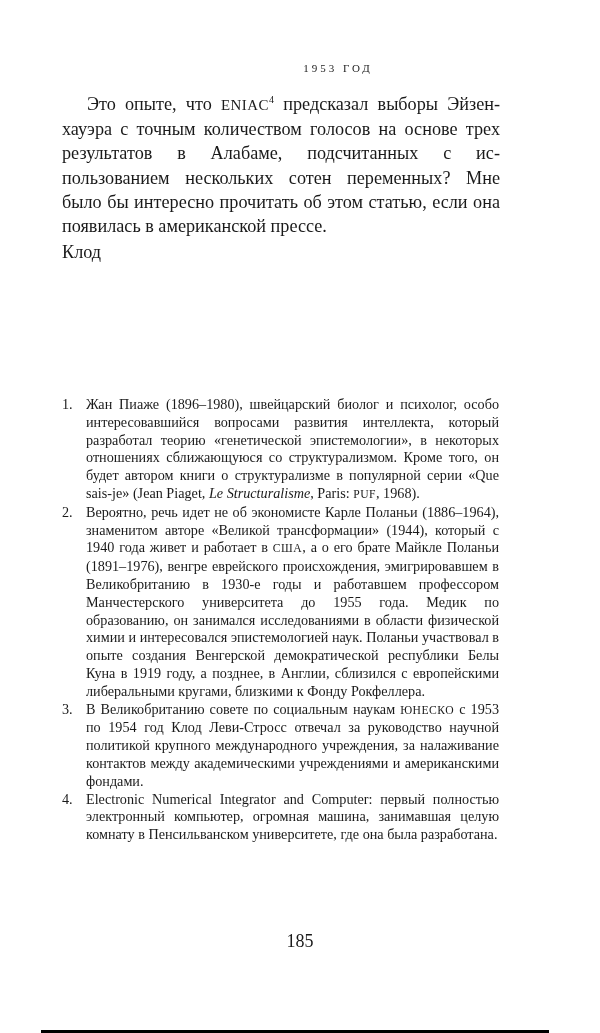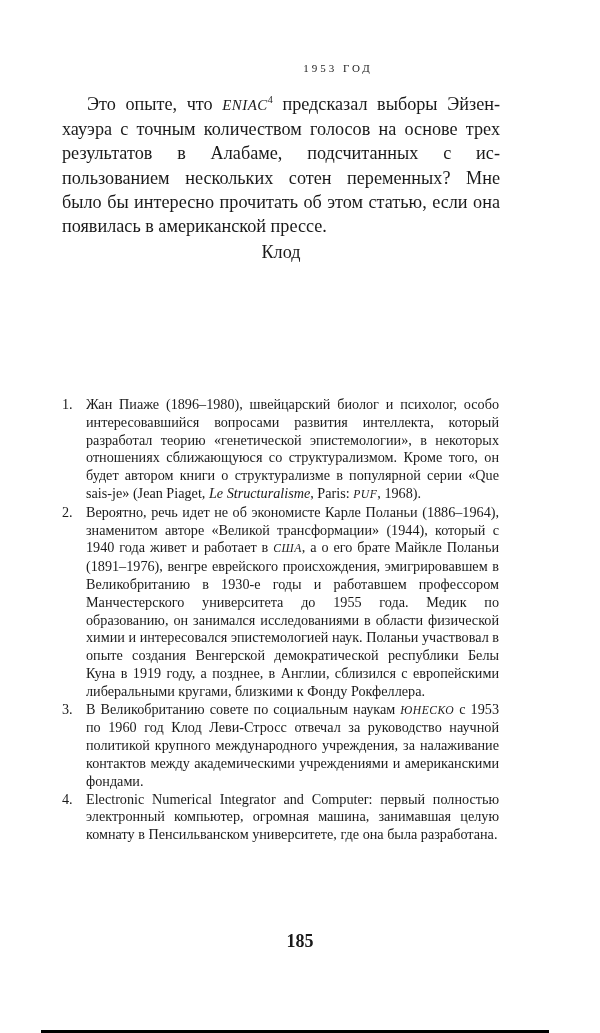--- a/index.html
+++ b/index.html
@@ -44,29 +44,28 @@
     }
     .body-text p {
       margin: 0;
     }
     .indent {
       text-indent: 25px;
     }
     .smallcaps {
       font-size: 0.82em;
       letter-spacing: 0.5px;
-      font-style: italic;
     }
     sup.fnref {
       font-size: 0.55em;
       vertical-align: 0.75em;
       line-height: 0;
     }
     .signature {
-      text-align: center;
+      text-align: left;
       margin-top: 2px !important;
     }
     .postscript {
       margin-top: 23px !important;
     }
     .footnotes {
       position: absolute;
       left: 62px;
       top: 396px;
       width: 437px;
@@ -91,21 +90,20 @@
       font-style: italic;
       font-family: Liberation Serif, serif;
     }
     .page-number {
       position: absolute;
       top: 931px;
       left: 0;
       width: 600px;
       text-align: center;
       font-size: 18px;
-      font-weight: bold;
     }
     .bottom-rule {
       position: absolute;
       left: 41px;
       top: 1030px;
       width: 508px;
       height: 3px;
       background: #000;
     }
   </style>
@@ -125,21 +123,21 @@
     <li class="fn">
       <span class="fn-num">1.</span>
       <span>Жан Пиаже (1896–1980), швейцарский биолог и психолог, особо интересовавшийся вопросами развития интеллек­та, который разработал теорию «генетической эпистемо­логии», в некоторых отношениях сближающуюся со струк­турализмом. Кроме того, он будет автором книги о струк­турализме в популярной серии «Que sais-je» (Jean Piaget, </span><em>Le Structuralisme</em><span>, Paris: </span><span class="smallcaps">PUF</span><span>, 1968).</span>
     </li>
     <li class="fn">
       <span class="fn-num">2.</span>
       <span>Вероятно, речь идет не об экономисте Карле Поланьи (1886–1964), знаменитом авторе «Великой трансформации» (1944), который с 1940 года живет и работает в </span><span class="smallcaps">США</span><span>, а о его брате Майкле Поланьи (1891–1976), венгре еврейского проис­хождения, эмигрировавшем в Великобританию в 1930-е годы и работавшем профессором Манчестерского университета до 1955 года. Медик по образованию, он занимался иссле­дованиями в области физической химии и интересовался эпистемологией наук. Поланьи участвовал в опыте созда­ния Венгерской демократической республики Белы Куна в 1919 году, а позднее, в Англии, сблизился с европейскими либеральными кругами, близкими к Фонду Рокфеллера.</span>
     </li>
     <li class="fn">
       <span class="fn-num">3.</span>
-      <span>В Великобританию совете по социальным наукам </span><span class="smallcaps">ЮНЕСКО</span><span> с 1953 по 1960 год Клод Леви-Стросс отвечал за руководство научной политикой крупного международного учреждения, за налаживание контактов между академическими учрежде­ниями и американскими фондами.</span>
+      <span>В Великобританию совете по социальным наукам </span><span class="smallcaps">ЮНЕСКО</span><span> с 1953 по 1954 год Клод Леви-Стросс отвечал за руководство научной политикой крупного международного учреждения, за налаживание контактов между академическими учрежде­ниями и американскими фондами.</span>
     </li>
     <li class="fn">
       <span class="fn-num">4.</span>
       <span>Electronic Numerical Integrator and Computer: первый полно­стью электронный компьютер, огромная машина, занимав­шая целую комнату в Пенсильванском университете, где она была разработана.</span>
     </li>
   </ol>
 
   <div class="page-number">185</div>
 
   <div class="bottom-rule"></div>

